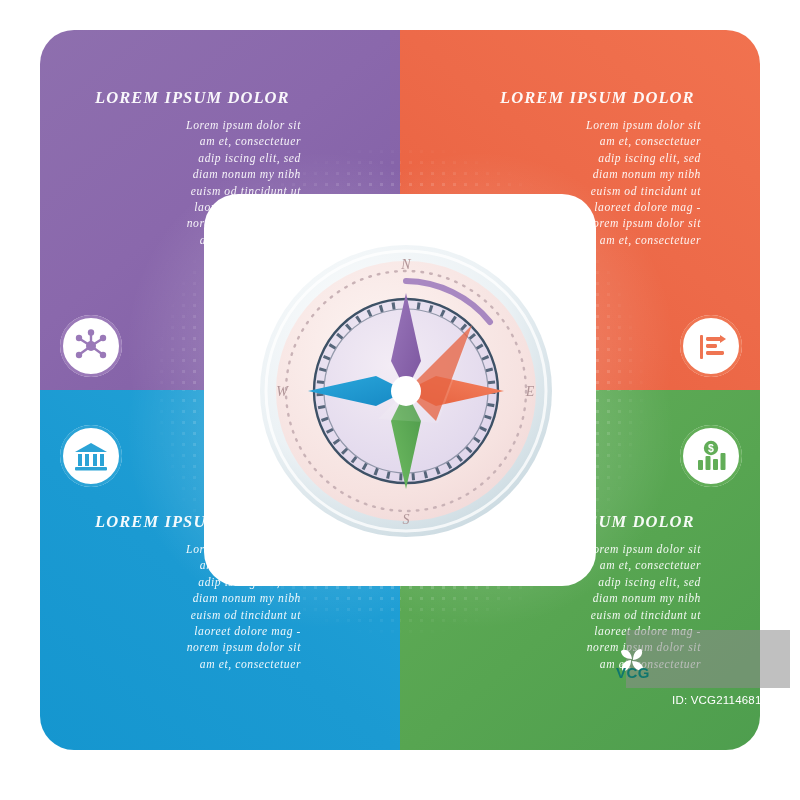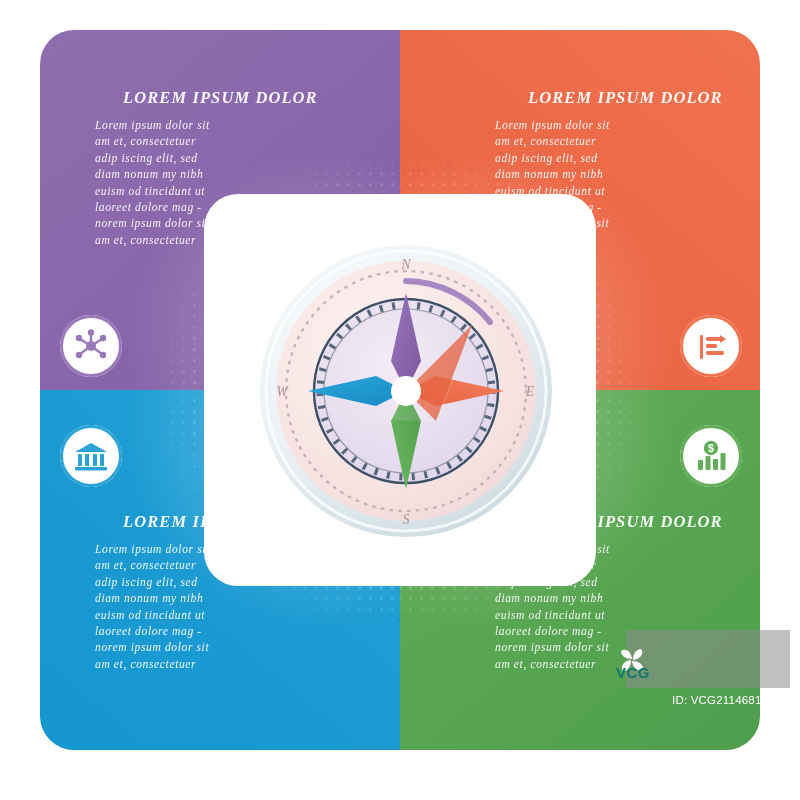--- a/index.html
+++ b/index.html
@@ -67,32 +67,31 @@
   .panel.br .halftone{left:-6px;top:-6px;-webkit-mask-image:radial-gradient(circle at 0% 0%, #000 0%, #000 28%, transparent 72%);mask-image:radial-gradient(circle at 0% 0%, #000 0%, #000 28%, transparent 72%);}
 
   
   .ptitle{
     position:absolute;
     color:rgba(255,255,255,0.95);
     font-family:"Liberation Serif", serif;
     font-style:italic;font-weight:bold;
     font-size:16.5px;letter-spacing:1.1px;
     white-space:nowrap;
-    margin-left:28px;
   }
   .pbody{
     position:absolute;
     width:206px;
     color:rgba(255,255,255,0.92);
     font-family:"Liberation Serif", serif;
     font-style:italic;
     font-size:11.6px;
     line-height:16.4px;
     letter-spacing:0.6px;
-    text-align:left;
+    text-align:right;
     white-space:pre-line;
   }
   .tl .ptitle{left:55px;top:58px;}
   .tl .pbody{left:55px;top:88px;}
   .tr .ptitle{left:100px;top:58px;}
   .tr .pbody{left:95px;top:88px;}
   .bl .ptitle{left:55px;top:122px;}
   .bl .pbody{left:55px;top:152px;}
   .br .ptitle{left:100px;top:122px;}
   .br .pbody{left:95px;top:152px;}

